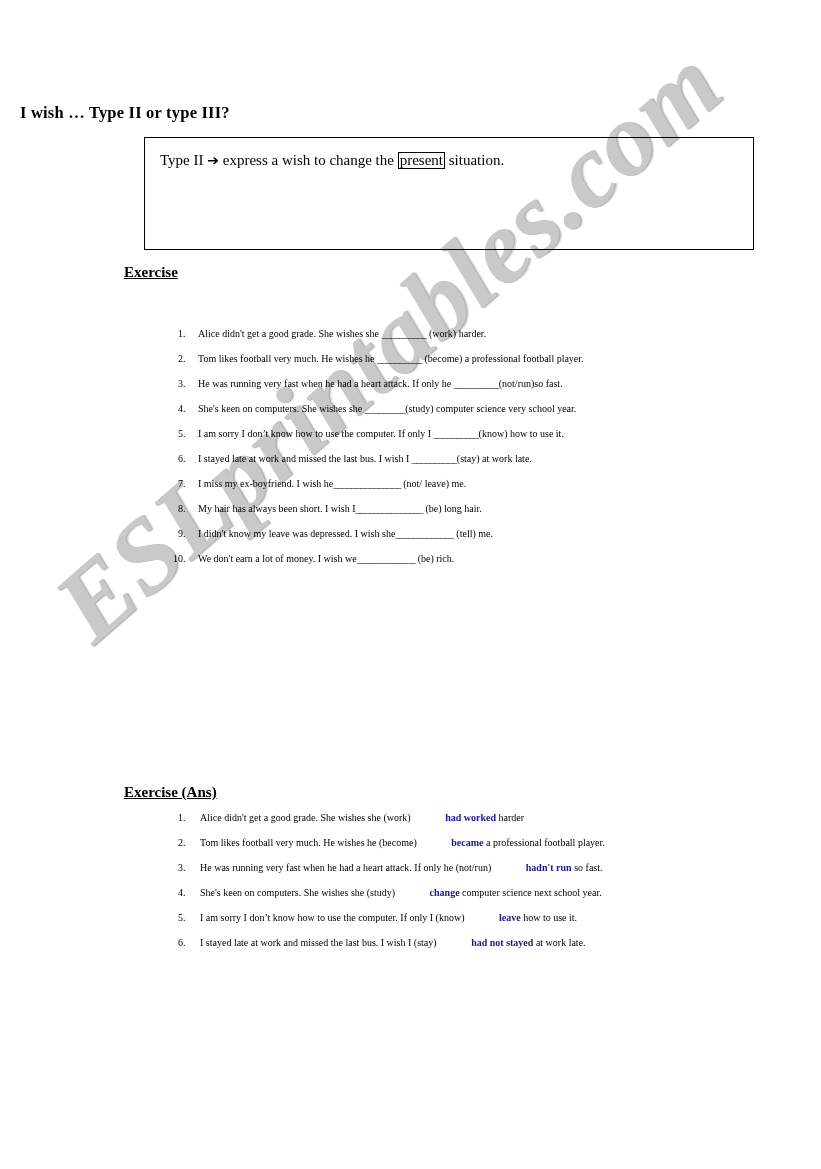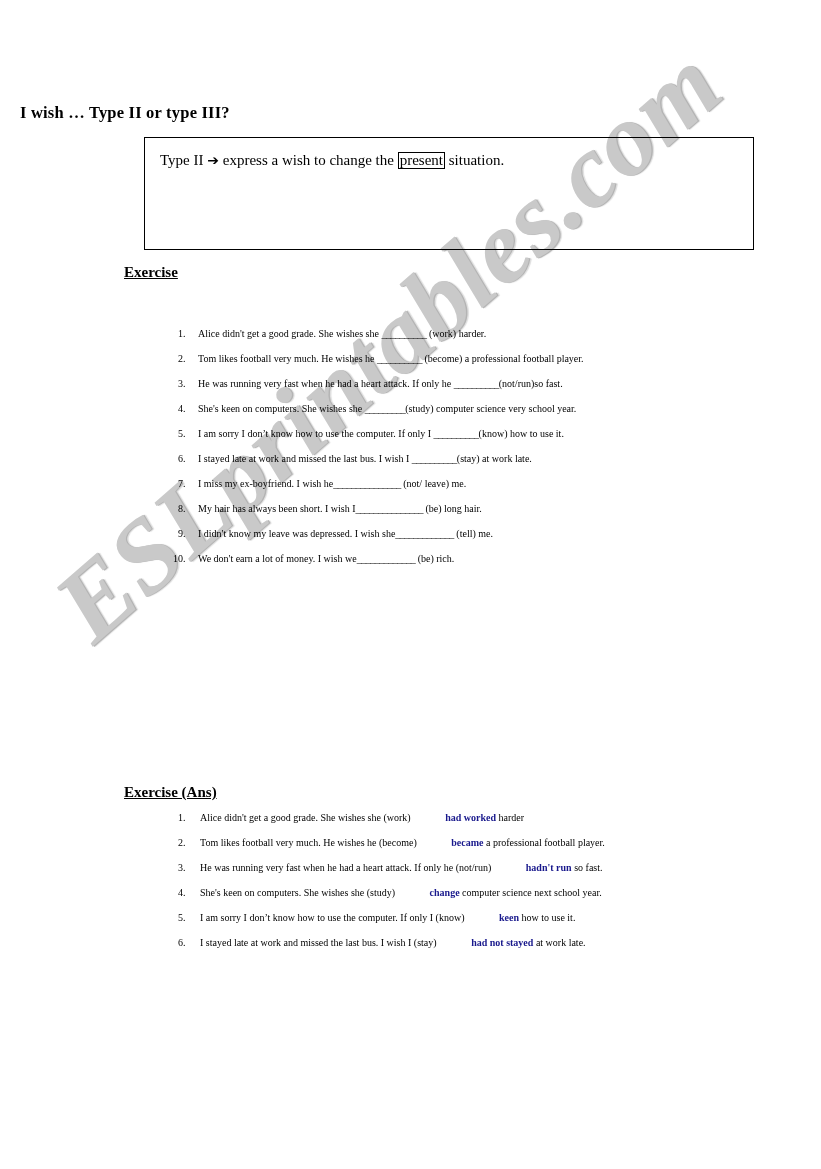--- a/index.html
+++ b/index.html
@@ -174,17 +174,17 @@
       <li><span>We don't earn a lot of money. I wish we</span><span class="blank">_____________</span><span> (be) rich.</span></li>
     </ol>
 
   <div class="section-heading" id="answers-heading">Exercise (Ans)</div>
 
   <ol class="qlist" id="answers-list">
       <li><span>Alice didn't get a good grade. She wishes she (work) </span><span class="answer">had worked</span><span> harder</span></li>
       <li><span>Tom likes football very much. He wishes he (become) </span><span class="answer">became</span><span> a professional football player.</span></li>
       <li><span>He was running very fast when he had a heart attack. If only he (not/run) </span><span class="answer">hadn't run</span><span> so fast.</span></li>
       <li><span>She's keen on computers. She wishes she (study) </span><span class="answer">change</span><span> computer science next school year.</span></li>
-      <li><span>I am sorry I don’t know how to use the computer. If only I (know) </span><span class="answer">keen</span><span> how to use it.</span></li>
+      <li><span>I am sorry I don’t know how to use the computer. If only I (know) </span><span class="answer">leave</span><span> how to use it.</span></li>
       <li><span>I stayed late at work and missed the last bus. I wish I (stay) </span><span class="answer">had not stayed</span><span> at work late.</span></li>
     </ol>
 
 </div>
 
 </body></html>

